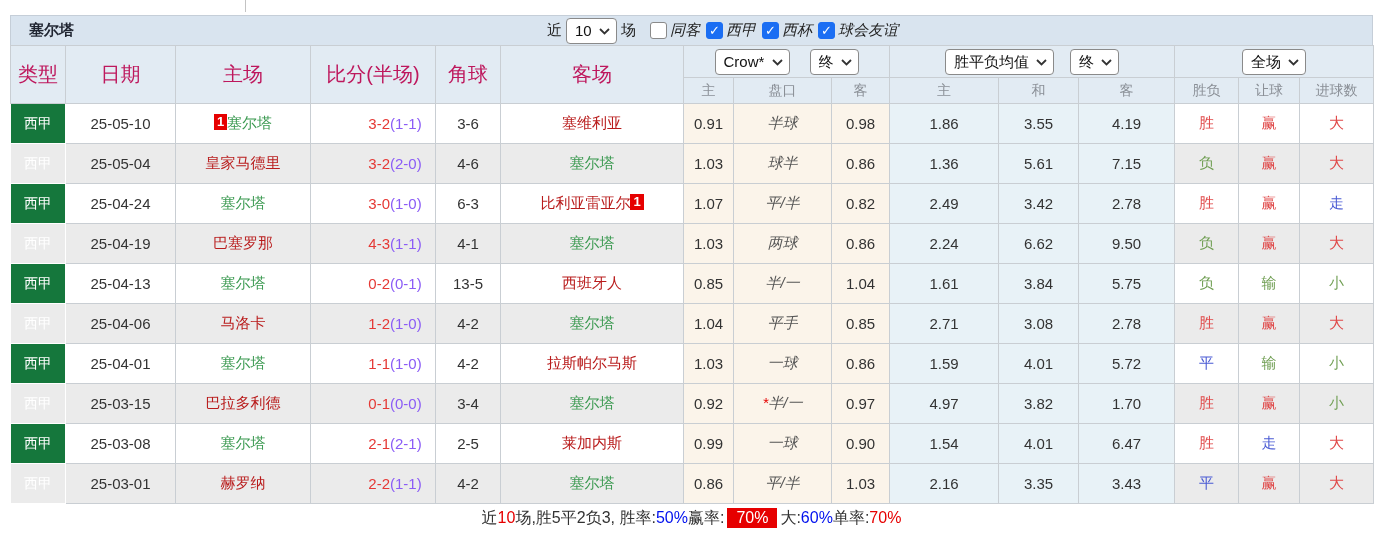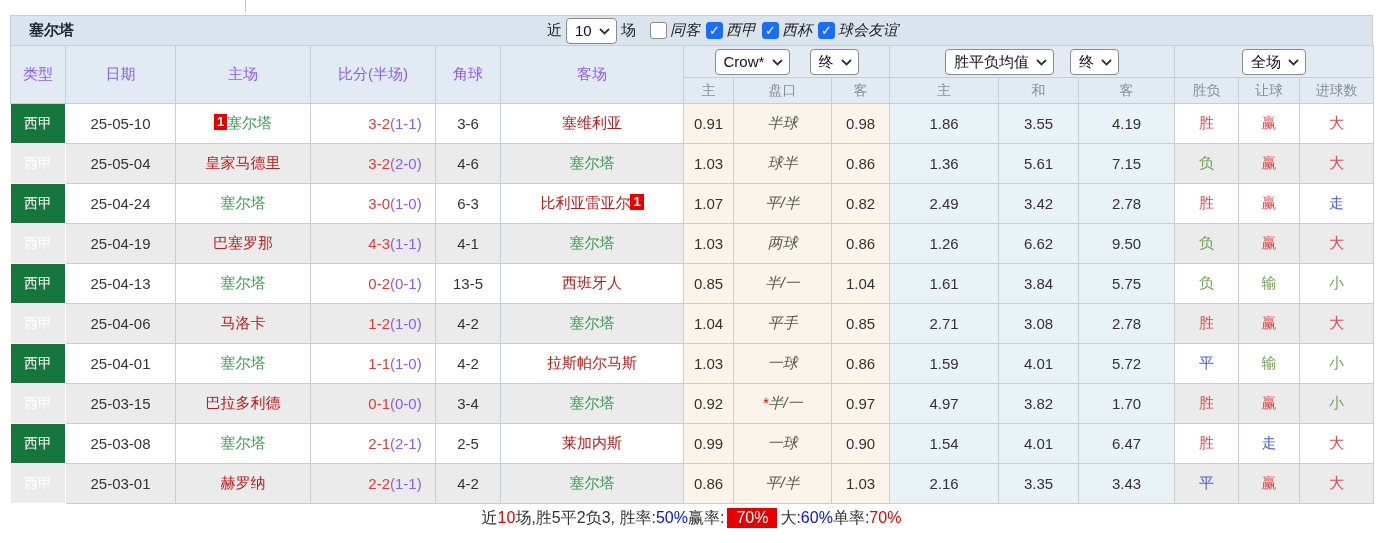--- a/index.html
+++ b/index.html
@@ -48,21 +48,21 @@
   
   table.grid{
     margin:0 10px;width:1363px;border-collapse:collapse;table-layout:fixed;
   }
   table.grid th,table.grid td{
     border:1px solid var(--grid);text-align:center;padding:0;overflow:hidden;white-space:nowrap;
   }
   thead th{background:var(--thead-bg);font-weight:normal;}
   thead tr.hrow1 th{height:32px;}
   thead tr.hrow2 th{height:26px;font-size:14px;color:#8a8f96;}
-  thead th.main-h{font-size:15px;color:#8b5cf6;}
+  thead th.main-h{font-size:20px;color:#be185d;}
   thead th.group-h{vertical-align:middle;}
   .group-inner{display:flex;align-items:center;justify-content:center;gap:20px;}
 
   tbody td{height:40px;font-size:15px;color:#333;background:#fff;}
   tbody tr.alt td{background:var(--row-alt);}
   tbody td.league{background:var(--league-green);color:#fff;font-size:14px;border-color:#fff;}
   tbody td.hcap, tbody tr.alt td.hcap{background:var(--handicap-bg);}
   tbody td.avgc, tbody tr.alt td.avgc{background:var(--avg-bg);}
   .team-name{color:#b91c1c;}
   .team-name.celta{color:var(--celta-green);}
@@ -259,21 +259,21 @@
       <tr class="alt">
         <td class="league">西甲</td>
         <td>25-04-19</td>
         <td class="team"><span class="team-name">巴塞罗那</span></td>
         <td><span class="score-main">4-3</span><span class="score-half">(1-1)</span></td>
         <td>4-1</td>
         <td class="team"><span class="team-name celta">塞尔塔</span></td>
         <td class="hcap">1.03</td>
         <td class="hcap hline">两球</td>
         <td class="hcap">0.86</td>
-        <td class="avgc">1.26</td>
+        <td class="avgc">2.24</td>
         <td class="avgc">6.62</td>
         <td class="avgc">9.50</td>
         <td class="res-green">负</td>
         <td class="res-red">赢</td>
         <td class="res-red">大</td>
       </tr>
       <tr>
         <td class="league">西甲</td>
         <td>25-04-13</td>
         <td class="team"><span class="team-name celta">塞尔塔</span></td>

